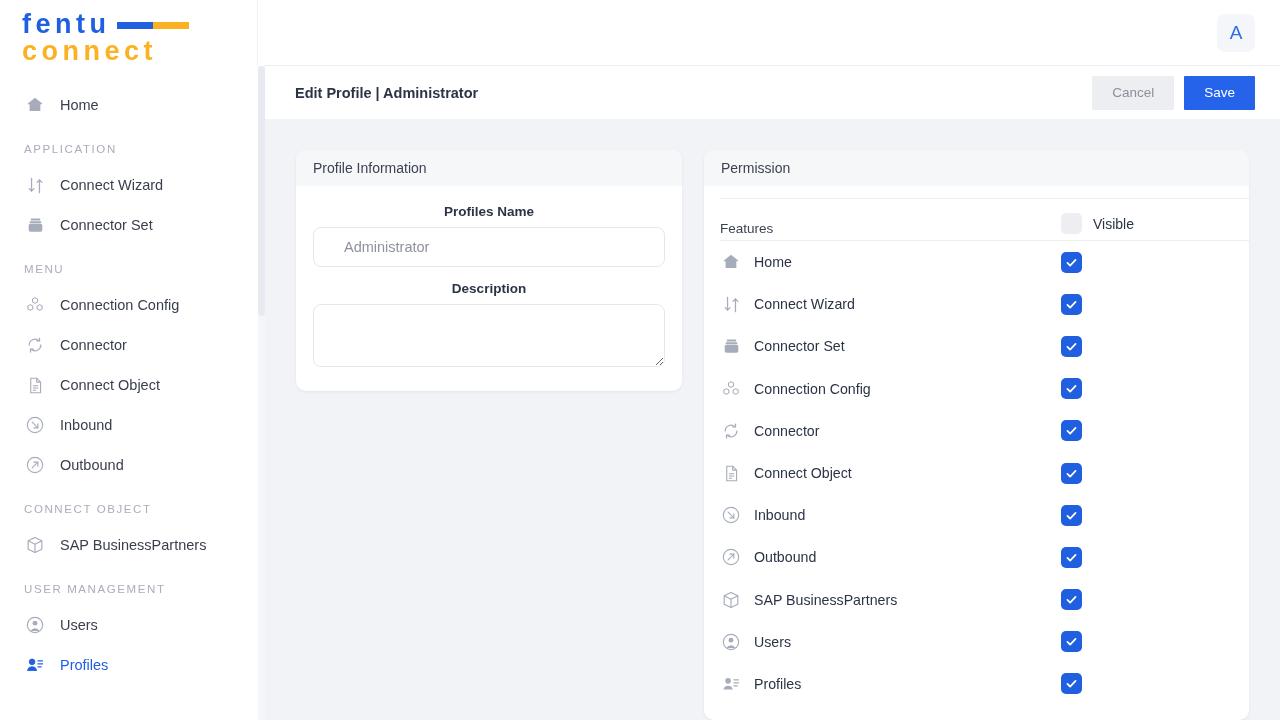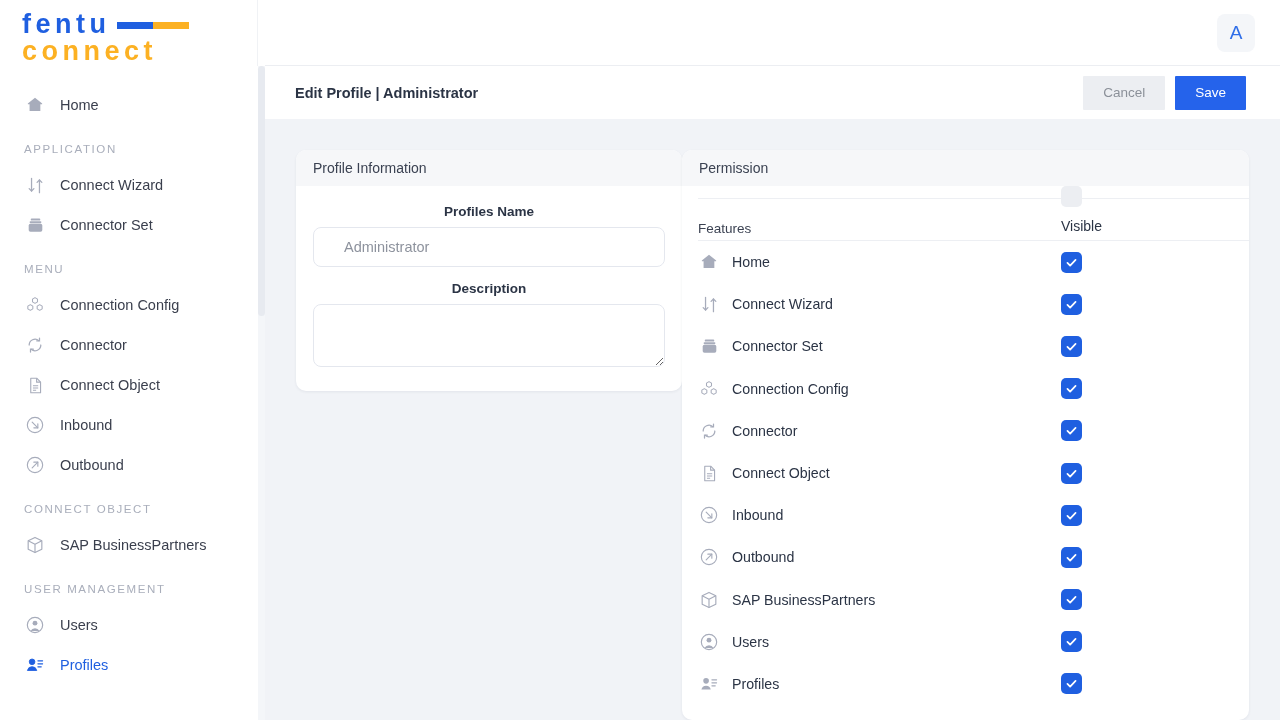--- a/index.html
+++ b/index.html
@@ -78,39 +78,39 @@
   }
   .avatar {
     width: 38px; height: 38px; border-radius: 8px;
     background: #f4f6f9; color: #2f6ee8;
     display: flex; align-items: center; justify-content: center;
     font-size: 19px; cursor: pointer;
   }
   .subbar {
     height: 53px; background: #ffffff;
     display: flex; align-items: center; justify-content: space-between;
-    padding: 0 34px 0 30px;
+    padding: 0 25px 0 30px;
     flex: 0 0 53px;
   }
   .page-title { font-size: 14.5px; color: #2b3445; font-weight: 600; }
   .btn-group { display: flex; gap: 10px; align-items: center; }
   .btn {
     border: none; border-radius: 1px;
     font-size: 13.5px; cursor: pointer;
     font-family: "Liberation Sans", sans-serif;
     height: 34px; padding: 0 20px;
   }
   .btn-cancel { background: #eceef2; color: #8b9099; }
   .btn-save { background: #2563eb; color: #ffffff; }
 
   .content {
     flex: 1 1 auto;
     background: #f1f3f7;
     padding: 31px 31px 0 31px;
-    display: flex; 
+    display: flex; gap: 22px;
     overflow: hidden;
   }
   .card {
     background: #ffffff;
     border-radius: 10px;
     box-shadow: 0 1px 3px rgba(30,40,70,.07);
     overflow: hidden;
   }
   .card-left { width: 386px; flex: 0 0 386px; align-self: flex-start; }
   .card-right { flex: 1 1 auto; align-self: stretch; }
@@ -146,21 +146,21 @@
 
   
   .perm-body { padding: 0 0 0 16px; }
   .perm-top-rule { height: 1px; background: #edeff3; margin-top: 12px; }
   .feat-head {
     display: flex; align-items: flex-end;
     height: 42px;
     border-bottom: 1px solid #edeff3;
   }
   .feat-head .feat-label { font-size: 13.5px; color: #3b4252; flex: 1 1 auto; padding-bottom: 4px; }
-  .visible-wrap { display: flex; gap: 11px; width: 188px; padding-bottom: 6px; flex-direction: column; }
+  .visible-wrap { display: flex; align-items: center; gap: 11px; width: 188px; padding-bottom: 6px; }
   .cb {
     width: 21px; height: 21px; border-radius: 5px;
     display: flex; align-items: center; justify-content: center;
     cursor: pointer; flex: 0 0 21px;
   }
   .cb.off { background: #eceef2; }
   .cb.on  { background: #1f5fe0; }
   .cb.on svg { display: block; }
   .visible-label { font-size: 14px; color: #2b3445; }
 

